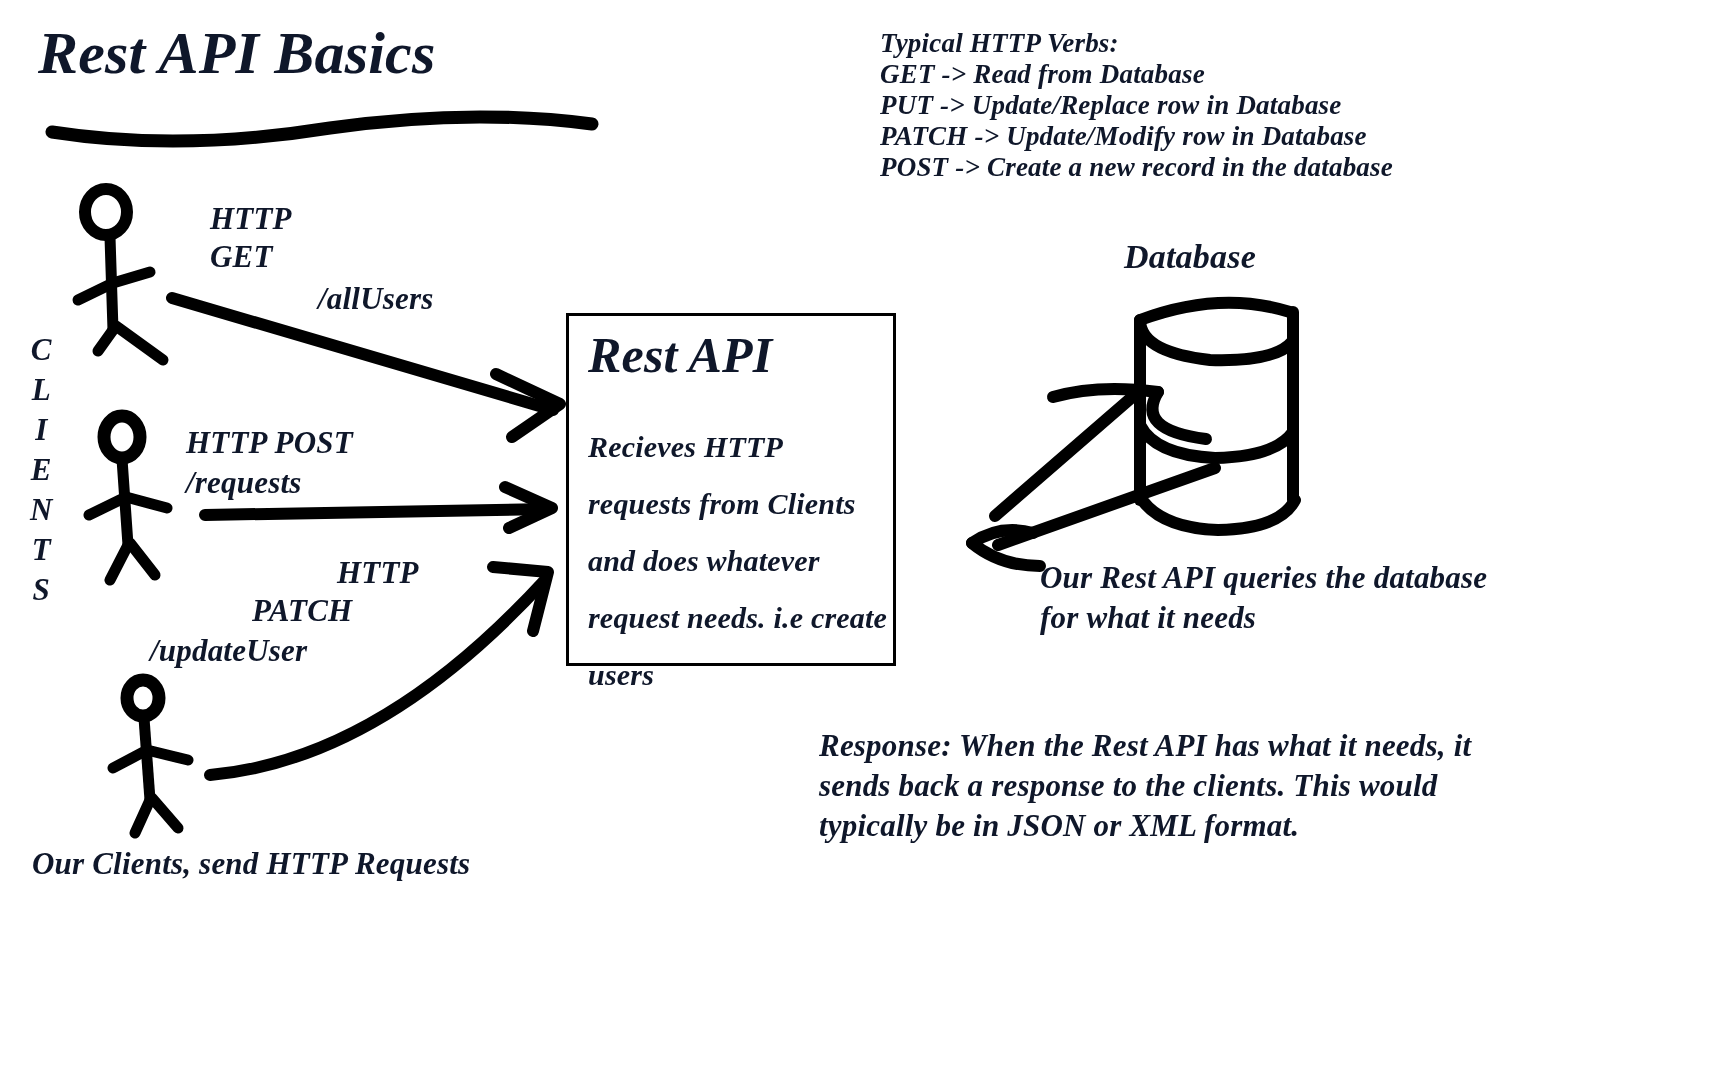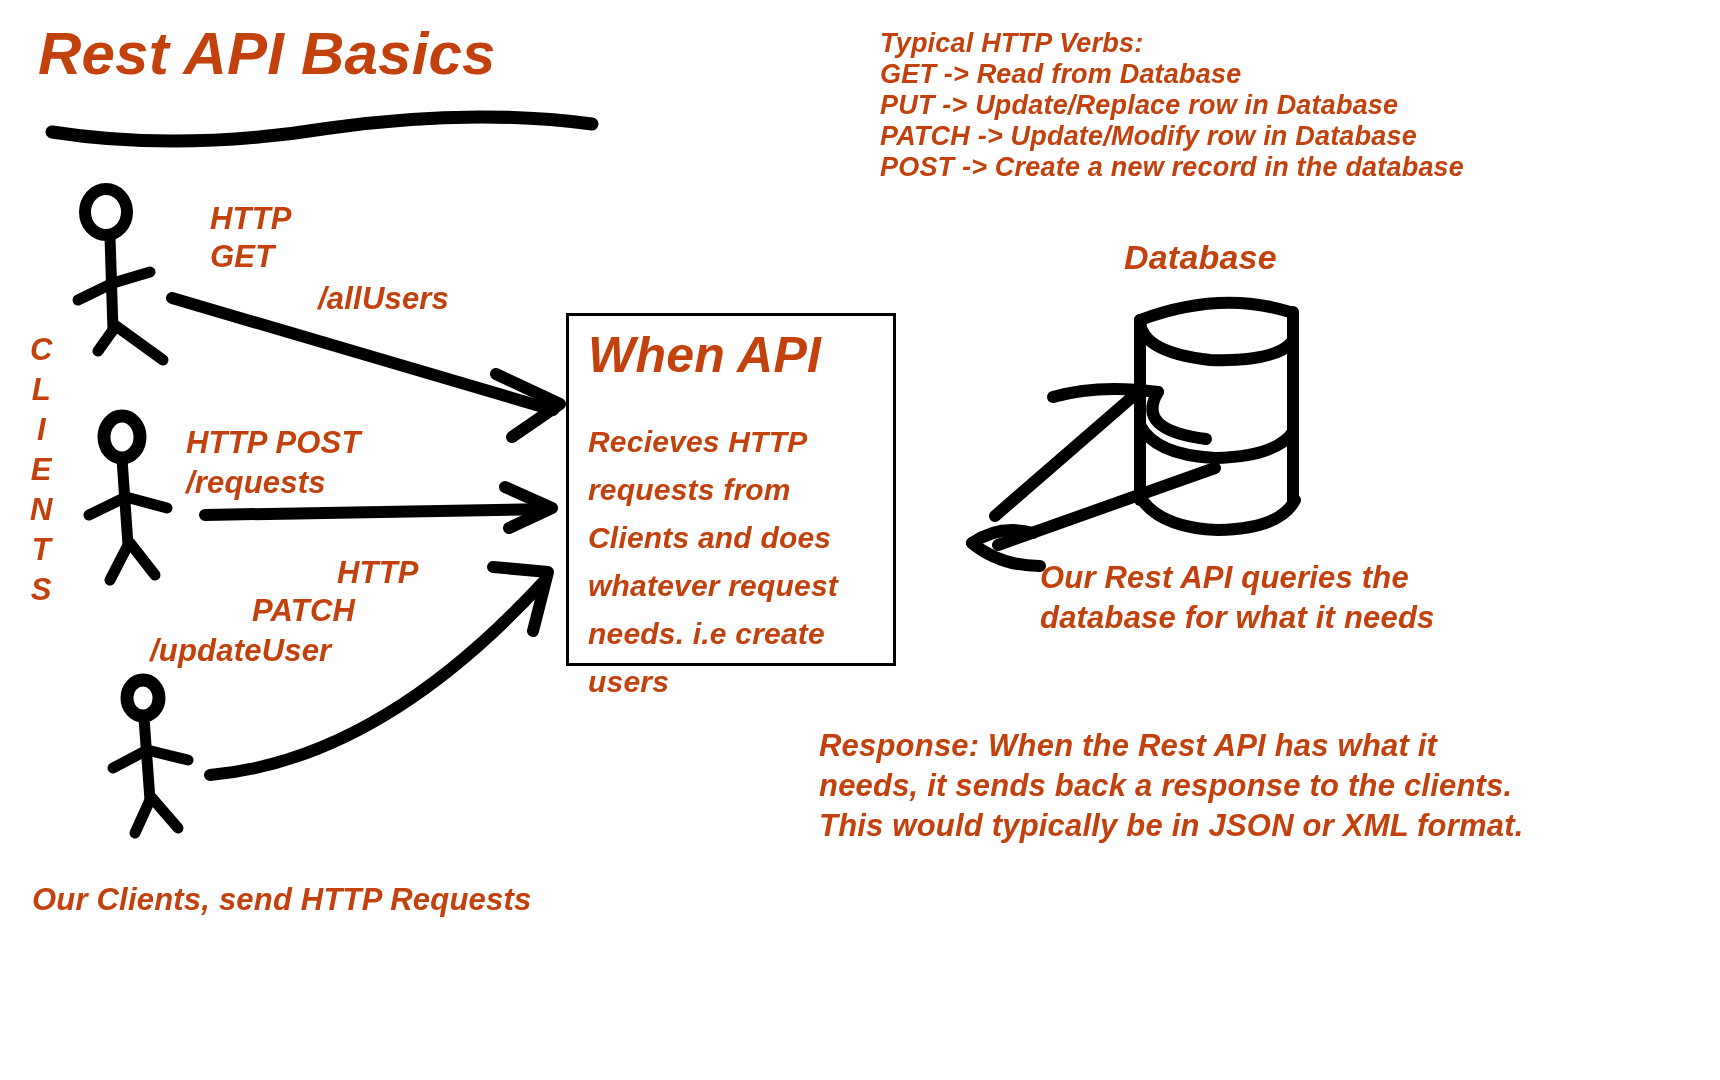--- a/index.html
+++ b/index.html
@@ -10,24 +10,24 @@
   #canvas {
     position: relative;
     width: 1720px;
     height: 1080px;
     background: #ffffff;
     overflow: hidden;
     font-family: "DejaVu Sans", sans-serif;
     color: #000000;
   }
   .hand {
-    font-family: Liberation Sans, sans-serif;
+    font-family: Liberation Serif, serif;
     font-style: italic;
     font-weight: 600;
-    color: #c2410c;
+    color: #0f172a;
     letter-spacing: 0.2px;
   }
   .abs { position: absolute; }
   .nowrap { white-space: nowrap; }
 
   
   #title-text {
     left: 38px;
     top: 22px;
     font-size: 60px;
@@ -85,21 +85,21 @@
     top: 326px;
     font-size: 50px;
     font-weight: 700;
     font-style: italic;
   }
   #api-box-body {
     left: 588px;
     top: 418px;
     width: 300px;
     font-size: 30px;
-    line-height: 48px;
+    line-height: 57px;
   }
 
   
   #db-label {
     left: 1124px;
     top: 238px;
     font-size: 34px;
     font-weight: 600;
     font-style: italic;
   }
@@ -177,30 +177,30 @@
   <div class="abs hand req-label nowrap" id="label-get-path">/allUsers</div>
 
   <div class="abs hand req-label nowrap" id="label-post">HTTP POST</div>
   <div class="abs hand req-label nowrap" id="label-post-path">/requests</div>
 
   <div class="abs hand req-label nowrap" id="label-patch">HTTP</div>
   <div class="abs hand req-label nowrap" id="label-patch-verb">PATCH</div>
   <div class="abs hand req-label nowrap" id="label-patch-path">/updateUser</div>
 
   <div class="abs" id="api-box"></div>
-  <div class="abs hand nowrap" id="api-box-title">When API</div>
+  <div class="abs hand nowrap" id="api-box-title">Rest API</div>
   <div class="abs hand" id="api-box-body">Recieves HTTP requests from Clients and does whatever request needs. i.e create users</div>
 
   <div class="abs hand nowrap" id="db-label">Database</div>
   <div class="abs hand" id="db-caption">Our Rest API queries the database for what it needs</div>
 
   <div class="abs hand" id="response-block">Response: When the Rest API has what it needs, it sends back a response to the clients. This would typically be in JSON or XML format.</div>
 
   <div class="abs hand" id="clients-caption">
-    <span style="display: block; margin-top: 36px;">Our Clients, send HTTP Requests</span>
+    <span style="display: block;">Our Clients, send HTTP Requests</span>
   </div>
 
   <svg id="ink" viewBox="0 0 1720 1080">
 
     <g>
       <path d="M52 132 Q 180 152 330 128 Q 470 108 592 124" stroke-width="13"></path>
     </g>
 
     <g>
       <ellipse cx="106" cy="212" rx="21" ry="23" stroke-width="12"></ellipse>

